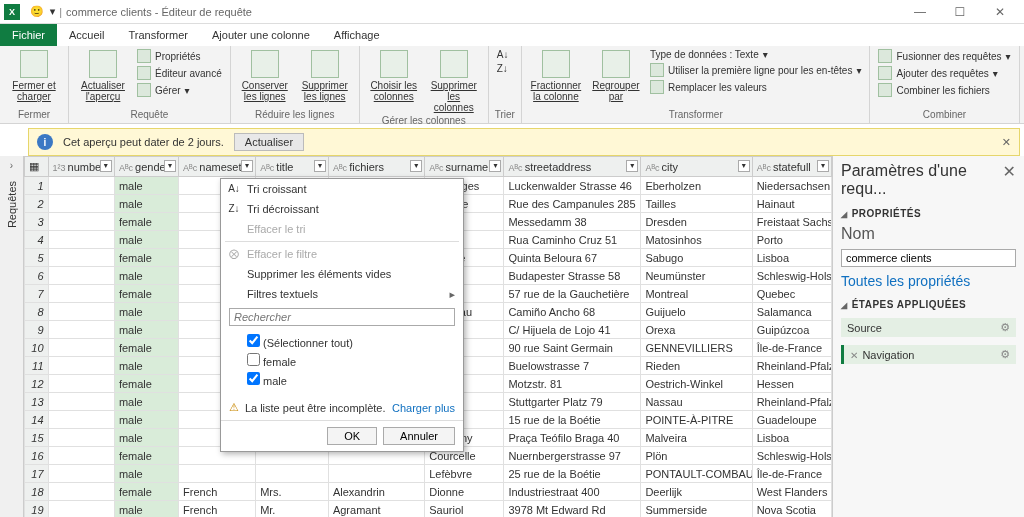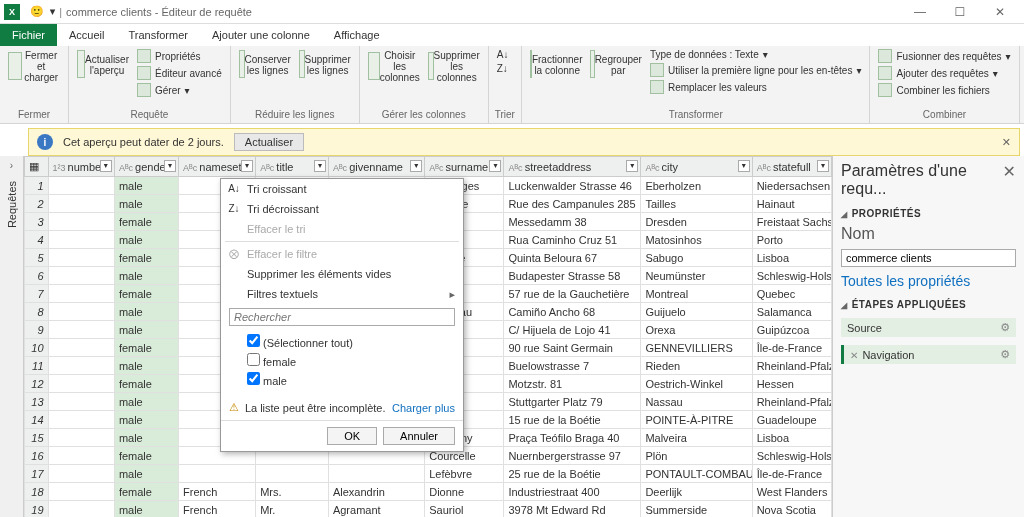--- a/index.html
+++ b/index.html
@@ -16,21 +16,21 @@
 
 .tabs { height: 22px; background: #fff; display: flex; align-items: stretch; }
 .tabs .tab { padding: 0 12px; display: flex; align-items: center; color: #333; cursor: pointer; }
 .tabs .tab.active { background: #107c41; color: #fff; }
 
 
 .ribbon { height: 78px; background: #f3f3f3; border-bottom: 1px solid #d4d4d4; display: flex; }
 .rgroup { border-right: 1px solid #d4d4d4; padding: 2px 6px; display: flex; flex-direction: column; justify-content: space-between; }
 .rgroup .body { flex: 1; display: flex; align-items: flex-start; gap: 4px; }
 .rgroup .label { text-align: center; font-size: 10px; color: #666; padding-bottom: 1px; }
-.rbtn-lg { display: flex; flex-direction: row; align-items: center; width: 56px; padding: 2px; cursor: pointer; }
+.rbtn-lg { display: flex; flex-direction: column; align-items: center; width: 56px; padding: 2px; cursor: pointer; text-decoration: underline; }
 .rbtn-lg .ico { width: 28px; height: 28px; background: #e8f0e8; border: 1px solid #a0c0a0; margin-bottom: 2px; }
 .rbtn-lg .txt { font-size: 10px; text-align: center; line-height: 11px; }
 .rbtn-sm { display: flex; align-items: center; gap: 4px; font-size: 10px; padding: 1px 2px; cursor: pointer; white-space: nowrap; }
 .rbtn-sm .ico { width: 14px; height: 14px; background: #dce8dc; border: 1px solid #a0c0a0; }
 .rcol { display: flex; flex-direction: column; gap: 1px; }
 
 
 .warnbar { height: 28px; background: #fff8d6; border: 1px solid #e6d66b; margin: 4px 4px 0 28px; display: flex; align-items: center; padding: 0 8px; gap: 10px; position: relative; }
 .warnbar .info { width: 16px; height: 16px; border-radius: 50%; background: #3b78c4; color: #fff; display: flex; align-items: center; justify-content: center; font-weight: bold; font-size: 10px; }
 .warnbar .refresh { background: #e8e8e8; border: 1px solid #bbb; padding: 2px 10px; cursor: pointer; }
@@ -254,21 +254,21 @@
 
   <div class="gridwrap">
     <table class="grid">
       <thead>
           <tr>
         <th class="col-corner">▦</th>
         <th class="col-num"><span class="typ">1²3</span><span>number</span><span class="dd">▾</span></th>
         <th class="col-gender"><span class="typ">Aᴮc</span><span>gender</span><span class="dd">▾</span></th>
         <th class="col-nameset"><span class="typ">Aᴮc</span><span>nameset</span><span class="dd">▾</span></th>
         <th class="col-title"><span class="typ">Aᴮc</span><span>title</span><span class="dd">▾</span></th>
-        <th class="col-given"><span class="typ">Aᴮc</span><span>givenname</span><span class="dd">▾</span></th>
+        <th class="col-given"><span class="typ">Aᴮc</span><span>fichiers</span><span class="dd">▾</span></th>
         <th class="col-surname"><span class="typ">Aᴮc</span><span>surname</span><span class="dd">▾</span></th>
         <th class="col-street"><span class="typ">Aᴮc</span><span>streetaddress</span><span class="dd">▾</span></th>
         <th class="col-city"><span class="typ">Aᴮc</span><span>city</span><span class="dd">▾</span></th>
         <th class="col-state"><span class="typ">Aᴮc</span><span>statefull</span><span class="dd">▾</span></th>
       </tr>
         </thead>
       <tbody id="grid-body">
           <tr>
             <td class="rownum">1</td>
             <td></td>

